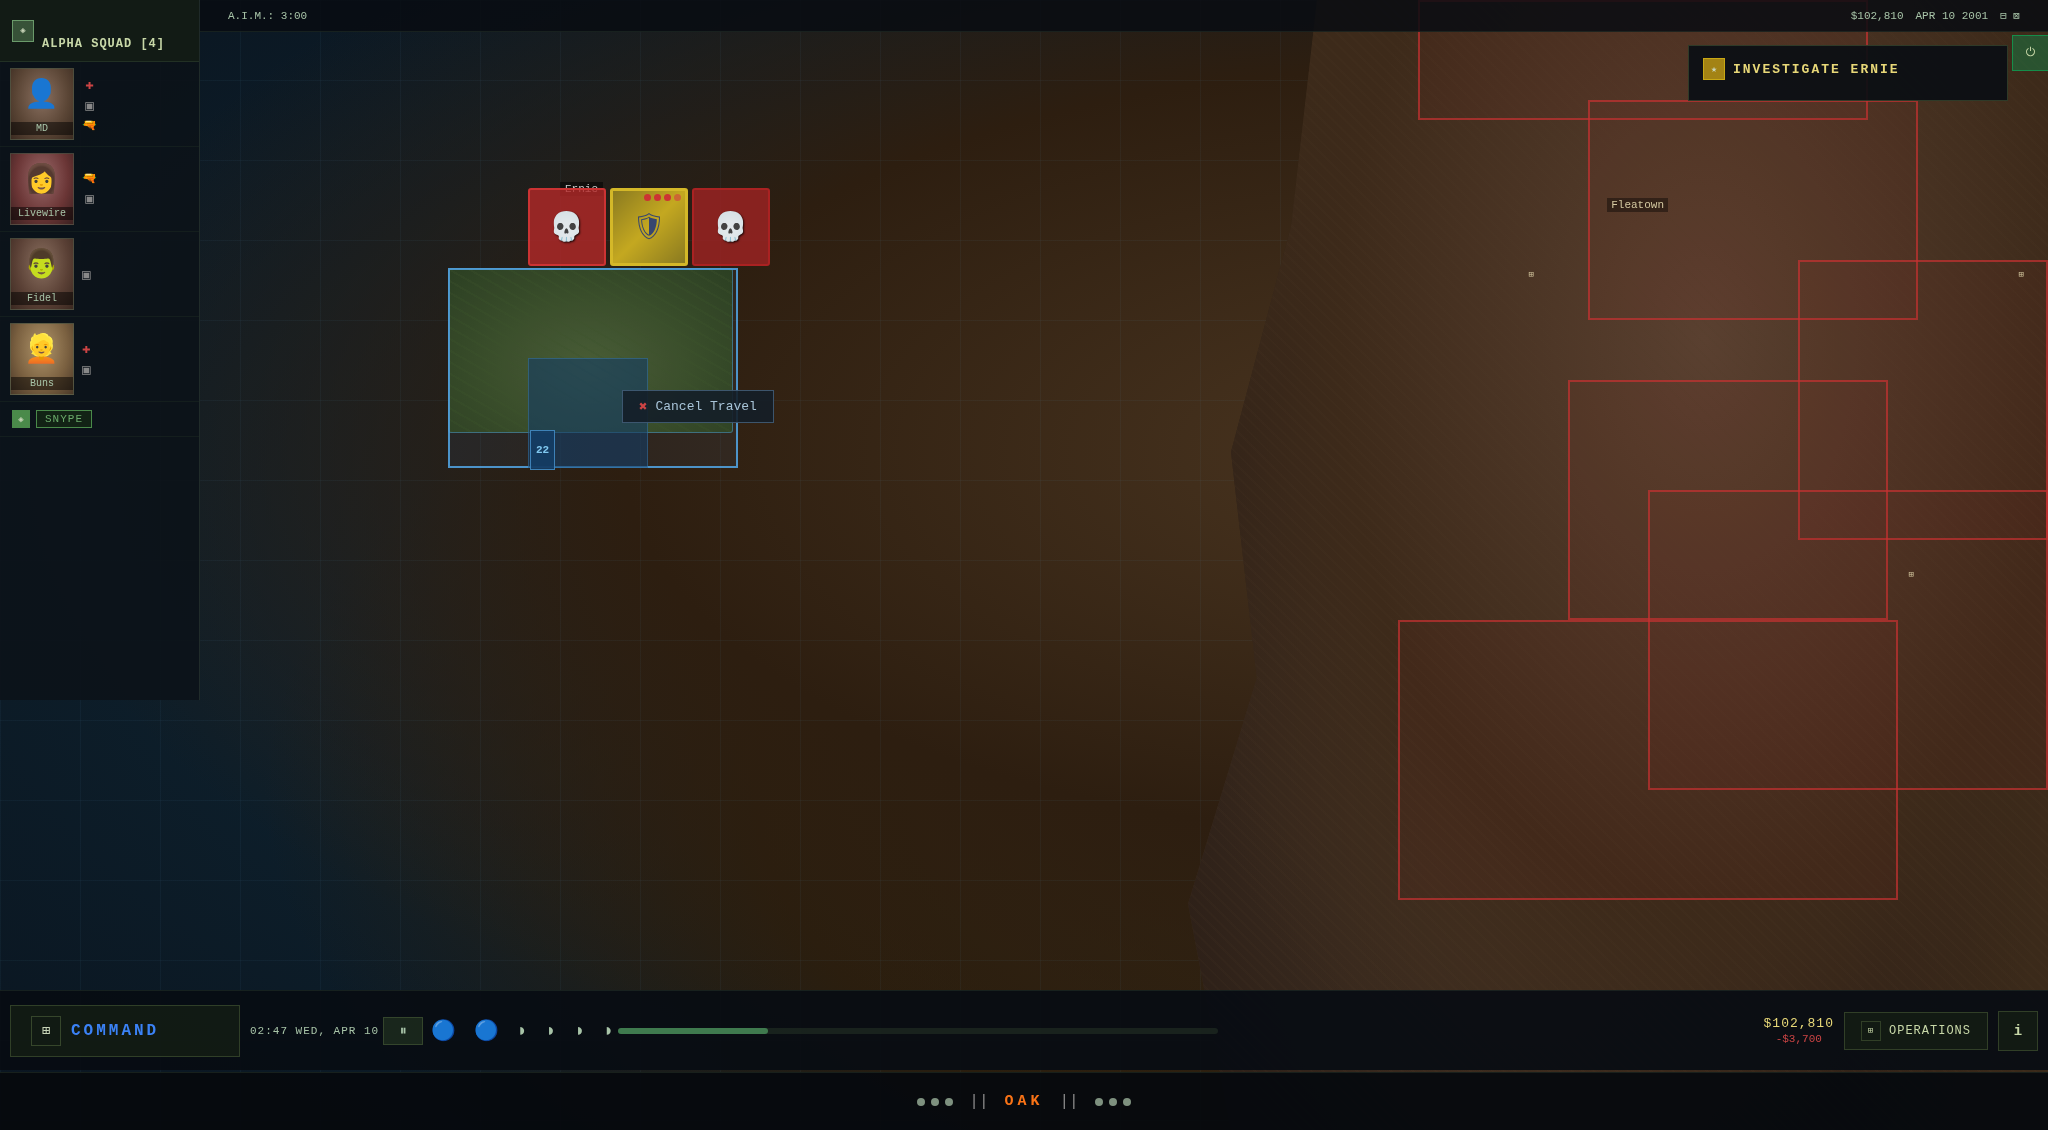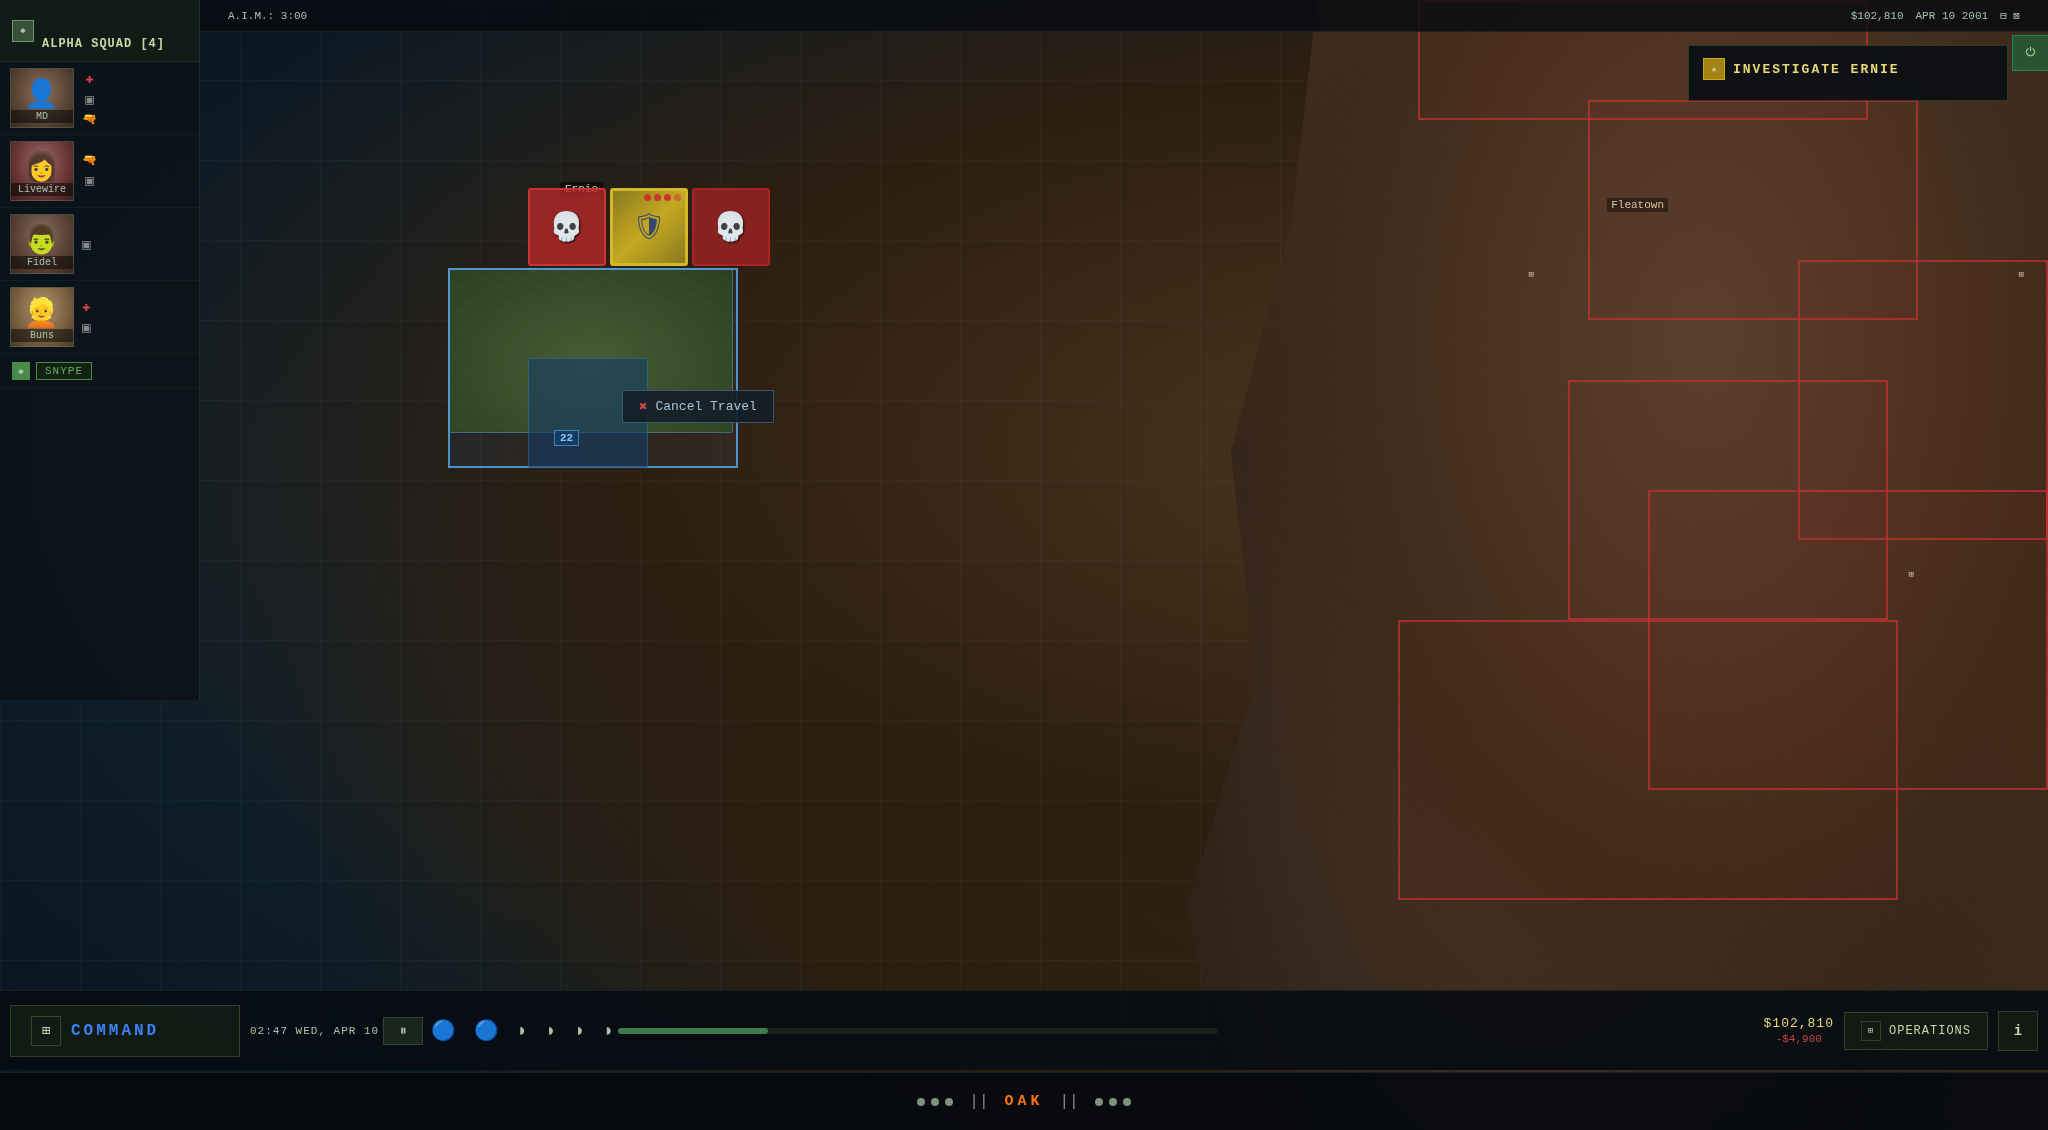--- a/index.html
+++ b/index.html
@@ -258,21 +258,21 @@
     .merc-row {
       display: flex;
       align-items: center;
       padding: 6px 10px;
       border-bottom: 1px solid rgba(40, 55, 40, 0.3);
       gap: 8px;
     }
 
     .merc-avatar {
       width: 64px;
-      height: 60px;
+      height: 72px;
       border: 1px solid rgba(80, 100, 80, 0.5);
       position: relative;
       flex-shrink: 0;
       overflow: hidden;
     }
 
     .avatar-md {
       background: radial-gradient(ellipse at 50% 40%, #8a7060 0%, #5a4535 60%, #3a2a20 100%);
     }
     .avatar-md::before {
@@ -634,23 +634,22 @@
 
     
     .number-badge {
       position: absolute;
       top: 430px;
       left: 530px;
       background: rgba(20, 60, 100, 0.9);
       border: 1px solid rgba(80,160,220,0.7);
       color: #80c8f0;
       font-size: 11px;
-      padding: 1px 5px;
+      padding: 13px 5px;
       font-weight: bold;
-      margin-left: 24px;
     }
 
     
     .t1 { top: 0; right: 180px; width: 450px; height: 120px; }
     .t2 { top: 100px; right: 130px; width: 330px; height: 220px; }
     .t3 { top: 260px; right: 0; width: 250px; height: 280px; }
     .t4 { top: 380px; right: 160px; width: 320px; height: 240px; }
     .t5 { top: 490px; right: 0; width: 400px; height: 300px; }
     .t6 { top: 620px; right: 150px; width: 500px; height: 280px; }
   </style>
@@ -805,21 +804,21 @@
         <span class="tl-icon">◗</span>
       </div>
     </div>
     <div class="timeline-bar">
       <div class="timeline-bar-fill"></div>
     </div>
   </div>
 
   <div style="display:flex; flex-direction:column; align-items:center; gap:2px;">
     <span class="money-display">$102,810</span>
-    <span class="money-change">-$4,900</span>
+    <span class="money-change">-$3,700</span>
   </div>
 
   <div class="operations-btn">
     <div class="ops-icon">⊞</div>
     <span>OPERATIONS</span>
   </div>
 
   <div class="info-btn">
     <span>i</span>
   </div>

